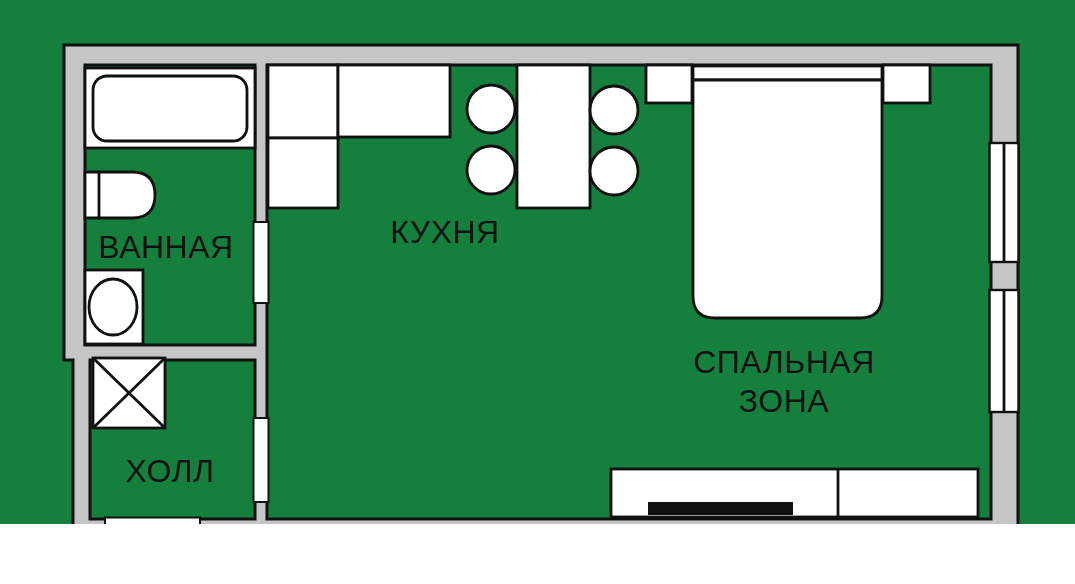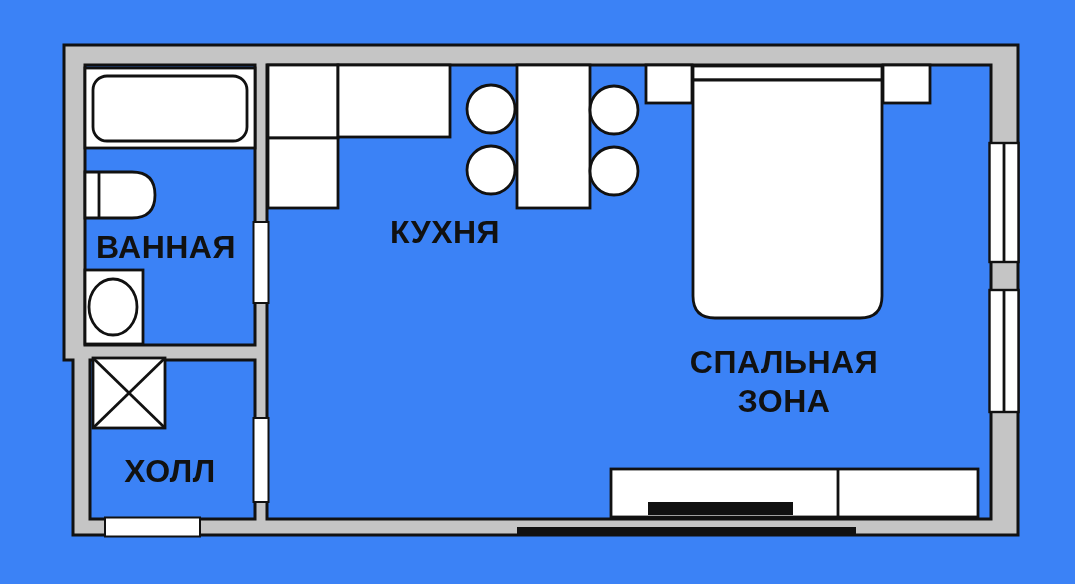--- a/index.html
+++ b/index.html
@@ -1,22 +1,21 @@
 <!DOCTYPE html>
 <html><head>
 <meta charset="utf-8">
 <style>
   html, body { margin: 0; padding: 0; background: #ffffff; }
   .stage {
     position: relative;
     width: 1075px;
-    height: 584px;
-    background: #3b82f6;
+    height: 524px;
+    background: #15803d;
     overflow: hidden;
-    font-weight: bold;
   }
   svg { display: block; width: 1075px; height: 584px; }
   .room-label {
     font-family: "Liberation Sans", sans-serif;
     font-size: 32px;
     fill: #111111;
     letter-spacing: 0.5px;
   }
   .wall { fill: #c5c5c5; stroke: #111111; stroke-width: 3; }
   .furn { fill: #ffffff; stroke: #111111; stroke-width: 2.8; }

